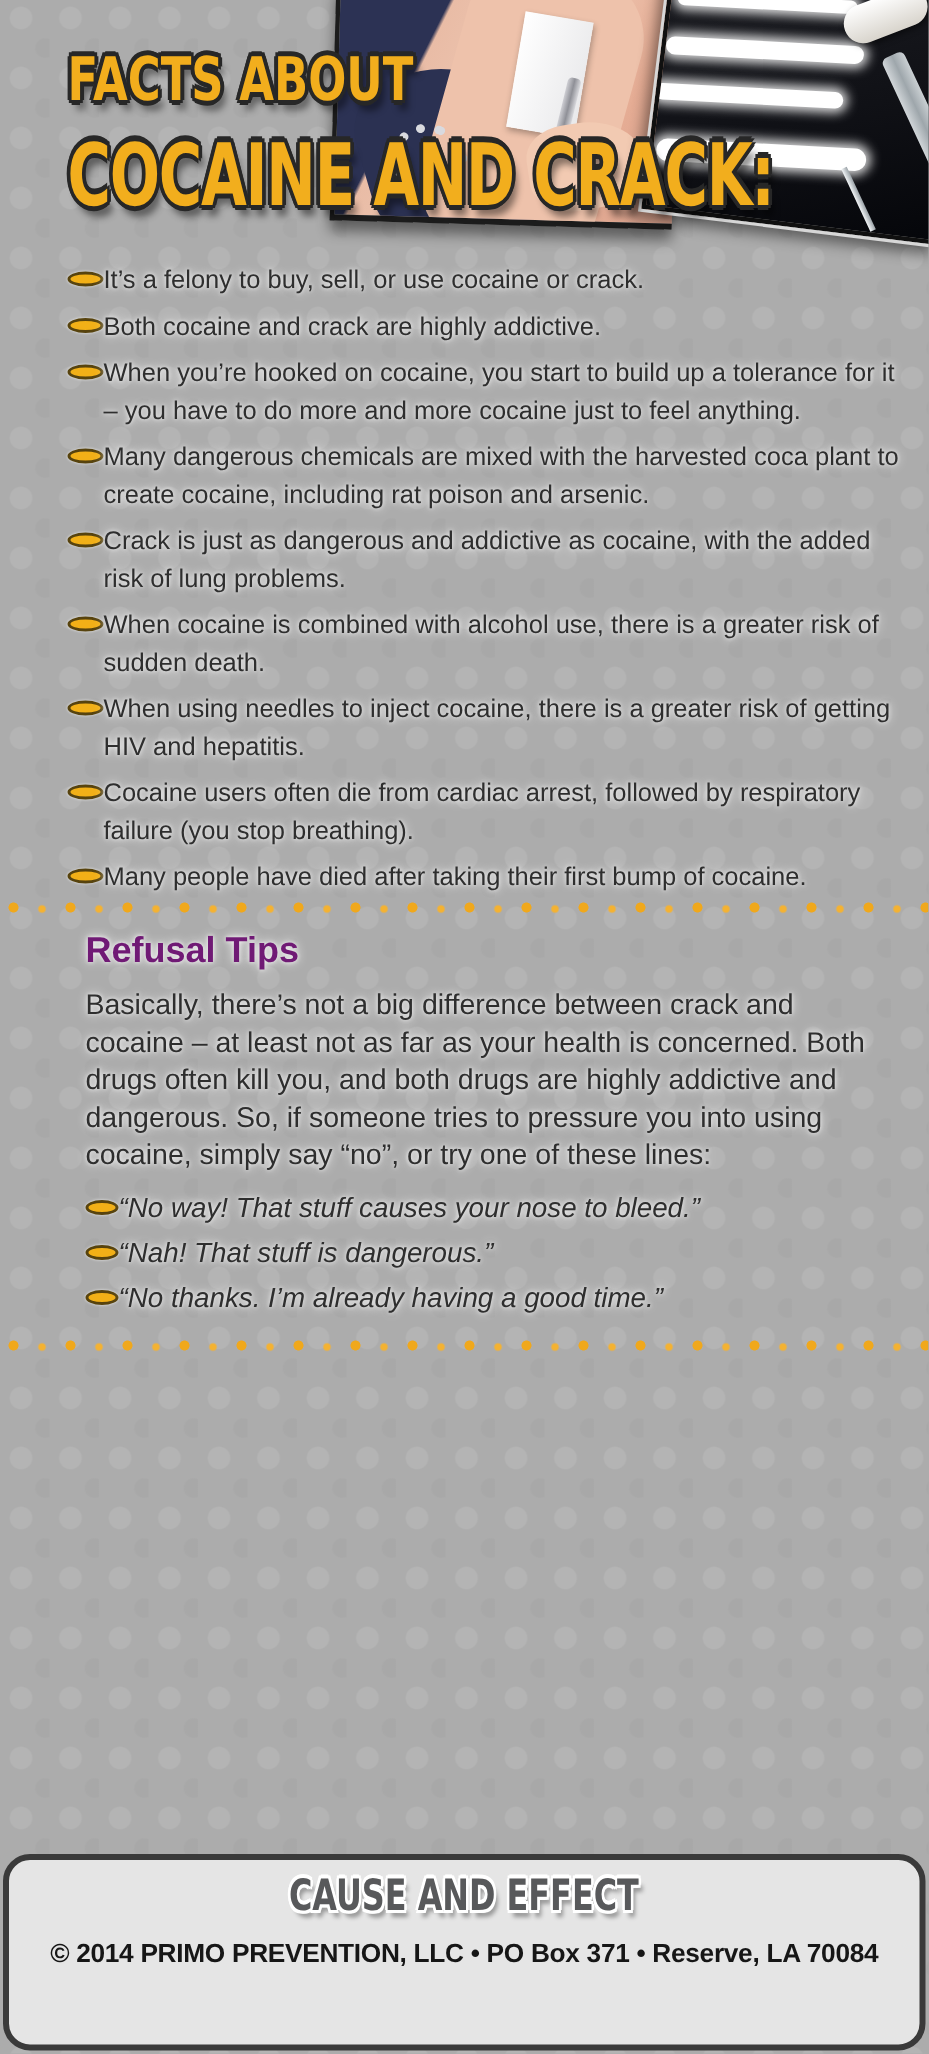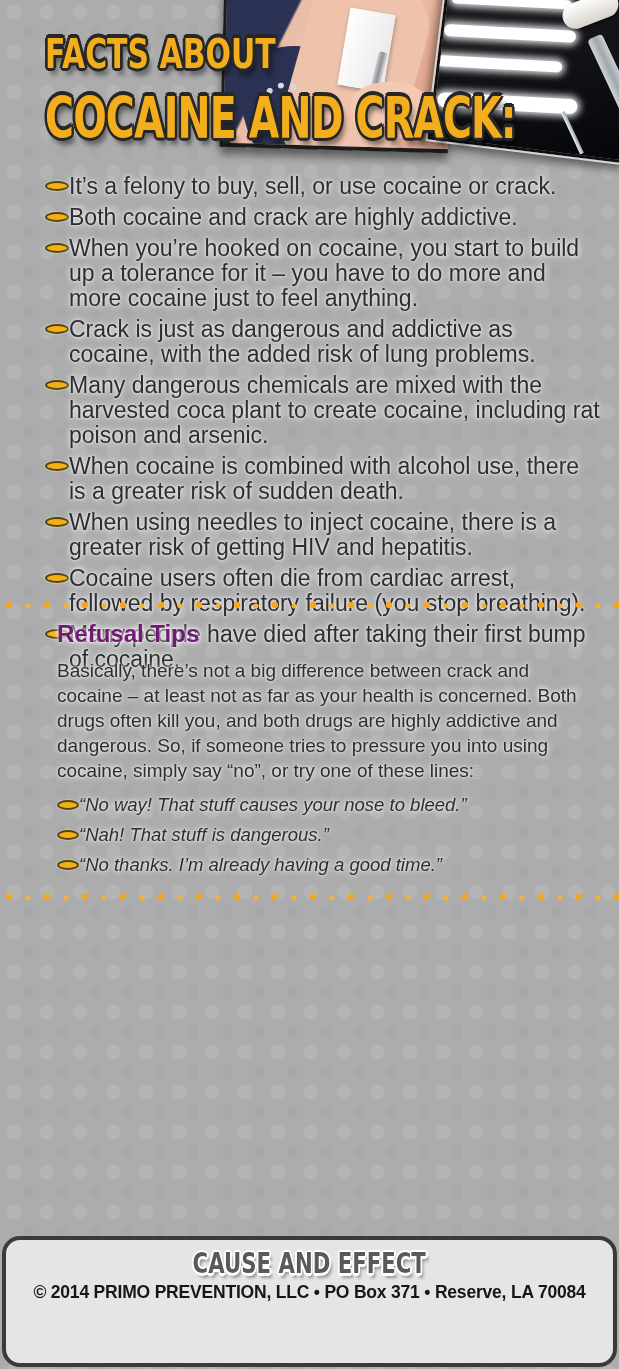--- a/index.html
+++ b/index.html
@@ -69,21 +69,21 @@
   .bullet {
     flex:0 0 24px; margin-top:7px;
     width:10px; height:10px; border-radius:50%;
     background:#f2b017; border:2px solid #57430e;
     box-shadow:0 0 2px rgba(255,255,255,0.8);
   }
   .fact-text, .quote-text, .para, .section-heading {
     color:#2e2e2e;
     text-shadow:0 0 7px rgba(255,255,255,0.95), 0 0 3px rgba(255,255,255,0.8);
   }
-  .fact-text { font-size:23px; line-height:25px; width:532px; }
+  .fact-text { font-size:17px; line-height:25px; width:532px; }
 
   
   .divider { position:absolute; left:0; width:619px; height:10px;
     background-image:
       radial-gradient(circle 3.6px at 9px 5px, #f0a81c 0 3.1px, transparent 3.6px),
       radial-gradient(circle 2.8px at 9px 5px, #f4b232 0 2.3px, transparent 2.8px);
     background-size:38px 10px, 38px 10px;
     background-position:0 0, 19px 1px;
     background-repeat:repeat-x;
   }
@@ -110,21 +110,21 @@
     font-family:"DejaVu Sans", sans-serif;
     font-weight:bold; font-size:25px;
     color:#58595b; white-space:nowrap;
     transform:scale(0.85,1.15);
     text-shadow:
       2px 0 0 #ffffff, -2px 0 0 #ffffff, 0 2px 0 #ffffff, 0 -2px 0 #ffffff,
       1.5px 1.5px 0 #ffffff, -1.5px 1.5px 0 #ffffff, 1.5px -1.5px 0 #ffffff, -1.5px -1.5px 0 #ffffff,
       3px 4px 3px rgba(0,0,0,0.35);
   }
   .footer-line { font-size:17.5px; font-weight:bold; color:#161616; letter-spacing:-0.2px; }
-  .footer-line-1 { margin-top:4px; }
+  .footer-line-1 { margin-top:14px; }
   .footer-line-2 { margin-top:7px; }
 </style>
 </head>
 <body>
 
 <div class="header">
 
   <div class="photo photo-left">
     <div class="navy-sleeve"></div>
     <div class="arm"></div>
@@ -158,25 +158,25 @@
   <div class="fact">
     <span class="bullet"></span>
     <span class="fact-text">Both cocaine and crack are highly addictive.</span>
   </div>
   <div class="fact">
     <span class="bullet"></span>
     <span class="fact-text">When you’re hooked on cocaine, you start to build up a tolerance for it – you have to do more and more cocaine just to feel anything.</span>
   </div>
   <div class="fact">
     <span class="bullet"></span>
+    <span class="fact-text">Many dangerous chemicals are mixed with the harvested coca plant to create cocaine, including rat poison and arsenic.</span>
+  </div>
+  <div class="fact">
+    <span class="bullet"></span>
     <span class="fact-text">Crack is just as dangerous and addictive as cocaine, with the added risk of lung problems.</span>
-  </div>
-  <div class="fact">
-    <span class="bullet"></span>
-    <span class="fact-text">Many dangerous chemicals are mixed with the harvested coca plant to create cocaine, including rat poison and arsenic.</span>
   </div>
   <div class="fact">
     <span class="bullet"></span>
     <span class="fact-text">When cocaine is combined with alcohol use, there is a greater risk of sudden death.</span>
   </div>
   <div class="fact">
     <span class="bullet"></span>
     <span class="fact-text">When using needles to inject cocaine, there is a greater risk of getting HIV and hepatitis.</span>
   </div>
   <div class="fact">

